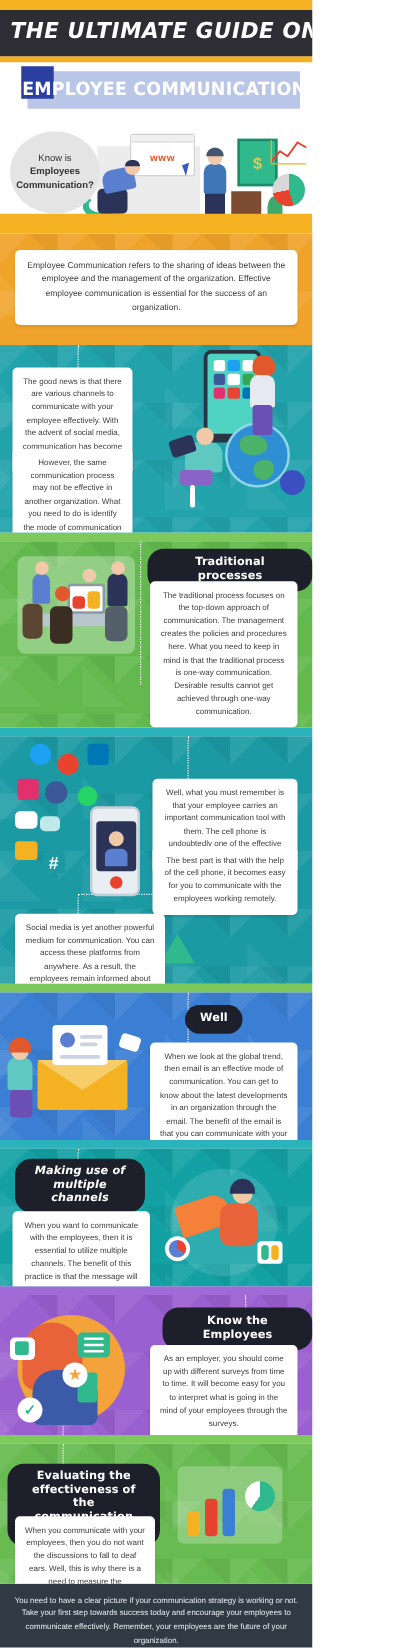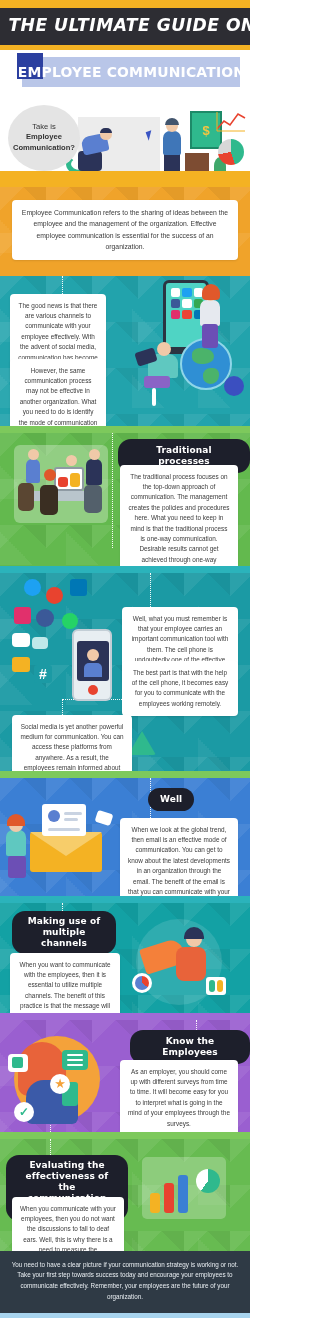--- a/index.html
+++ b/index.html
@@ -150,20 +150,24 @@
   </div>
 
   <div class="hero">
     <div class="wall"></div>
     <div class="board">
       <div class="dollar">$</div>
     </div>
     <div class="desk"></div>
     <div class="plant"></div>
 
+    <div class="browser">
+      <div class="bar"></div>
+      <div class="www">www</div>
+    </div>
     <div class="cursor"></div>
 
     <div class="chart-line">
       <svg width="30" height="24" viewBox="0 0 30 24">
         <path d="M1 20 L8 12 L14 16 L22 5 L29 9" fill="none" stroke="#e8432f" stroke-width="1.6"></path>
         <path d="M1 3 L1 22 M1 22 L29 22" fill="none" stroke="#f4b223" stroke-width="1"></path>
       </svg>
     </div>
     <div class="chart-pie"></div>
 
@@ -173,22 +177,22 @@
     <div class="man1-head"></div>
     <div class="man1-hair"></div>
 
     <div class="man2-legs"></div>
     <div class="man2-body"></div>
     <div class="man2-head"></div>
     <div class="man2-hair"></div>
 
     <div class="bubble">
       <span>
-        <span class="lite">Take is</span>
-        <b>Employee</b>
+        <span class="lite">Know is</span>
+        <b>Employees</b>
         <b>Communication?</b>
       </span>
     </div>
     <div class="hero-floor"></div>
   </div>
 
   <div class="section intro tri-bg">
     <div class="card" style="position:relative;z-index:2;">
       <p>Employee Communication refers to the sharing of ideas between the employee and the management of the organization. Effective employee communication is essential for the success of an organization.</p>
     </div>
@@ -228,21 +232,21 @@
     <div class="card" style="position:absolute;left:10px;top:18px;width:96px;z-index:3;">
       <p>The good news is that there are various channels to communicate with your employee effectively. With the advent of social media, communication has become a more convenient process.</p>
     </div>
     <div class="card" style="position:absolute;left:10px;top:83px;width:96px;z-index:3;">
       <p>However, the same communication process may not be effective in another organization. What you need to do is identify the mode of communication that works best in your organization.</p>
     </div>
   </div>
 
   <div class="strip-green"></div>
 
-  <div class="section sec-green tri-bg" style="height:133px;">
+  <div class="section sec-green tri-bg" style="height:149px;">
     <div class="dots-v" style="left:112px;top:0;height:115px;"></div>
 
     <div class="rr" style="left:14px;top:12px;width:94px;height:78px;background:rgba(255,255,255,.30);border-radius:6px;"></div>
     <div class="rr" style="left:30px;top:58px;width:70px;height:10px;background:#b9c5cc;"></div>
     <div class="rr" style="left:54px;top:34px;width:30px;height:24px;background:#ffffff;border:2px solid #8e9aa3;"></div>
     <div class="rr" style="left:58px;top:44px;width:10px;height:10px;background:#e8432f;"></div>
     <div class="rr" style="left:70px;top:40px;width:10px;height:14px;background:#f4b223;"></div>
     <div class="rr" style="left:18px;top:50px;width:16px;height:28px;background:#5a4632;border-radius:5px;"></div>
     <div class="rr" style="left:40px;top:52px;width:18px;height:30px;background:#3a2e22;border-radius:5px;"></div>
     <div class="rr" style="left:84px;top:52px;width:18px;height:28px;background:#53606b;border-radius:5px;"></div>
@@ -335,21 +339,21 @@
     <div class="rr" style="left:142px;top:40px;width:42px;height:26px;background:#f4803a;border-radius:4px 16px 16px 4px;transform:rotate(-18deg);"></div>
     <div class="rr" style="left:176px;top:44px;width:30px;height:34px;background:#e8633a;border-radius:8px;"></div>
     <div class="circ" style="left:186px;top:28px;width:16px;height:16px;background:#f0c9a8;"></div>
     <div class="rr" style="left:184px;top:24px;width:20px;height:12px;background:#2b3358;border-radius:10px 10px 0 0;"></div>
     <div class="circ" style="left:132px;top:70px;width:20px;height:20px;background:#ffffff;"></div>
     <div class="circ" style="left:135px;top:73px;width:14px;height:14px;background:conic-gradient(#e8432f 0 35%, #5a7fd0 35% 100%);"></div>
     <div class="rr" style="left:206px;top:74px;width:20px;height:18px;background:#ffffff;"></div>
     <div class="rr" style="left:209px;top:77px;width:6px;height:12px;background:#2fb98d;"></div>
     <div class="rr" style="left:217px;top:77px;width:6px;height:12px;background:#f4b223;"></div>
 
-    <div class="pill two-line" style="position:absolute;left:12px;top:8px;width:104px;">Making use of multiple channels</div>
+    <div class="pill two-line" style="position:absolute;left:12px;top:8px;width:104px;font-style:italic;">Making use of multiple channels</div>
     <div class="card" style="position:absolute;left:10px;top:50px;width:110px;z-index:3;">
       <p>When you want to communicate with the employees, then it is essential to utilize multiple channels. The benefit of this practice is that the message will reach the people in time.</p>
     </div>
   </div>
 
   <div class="strip-purple"></div>
 
   <div class="section sec-purple tri-bg" style="height:112px;">
     <div class="dots-v" style="left:196px;top:0;height:56px;"></div>
     <div class="dots-v" style="left:196px;top:84px;height:28px;"></div>

